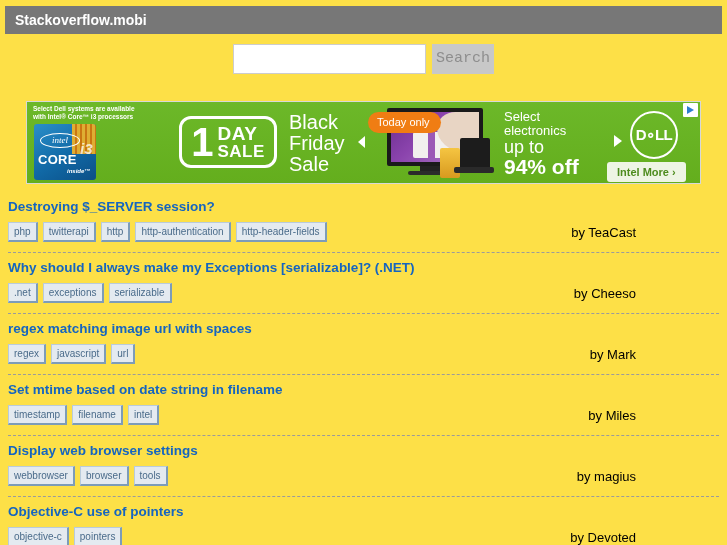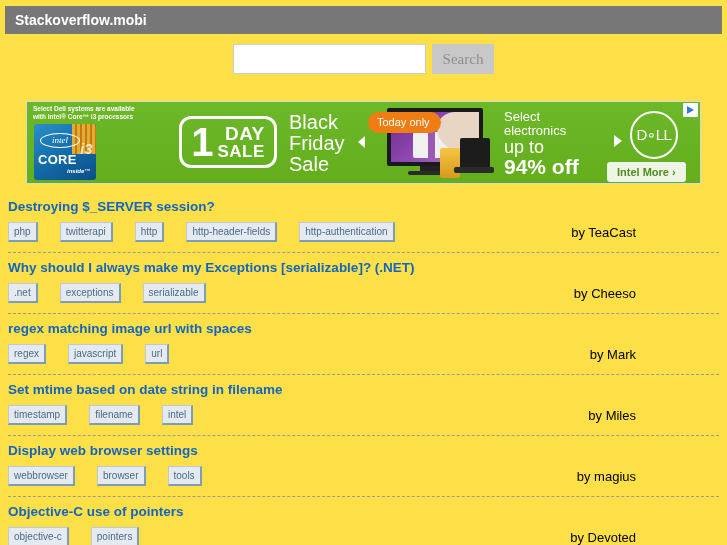--- a/index.html
+++ b/index.html
@@ -47,21 +47,21 @@
     padding: 0 5px;
     outline: none;
     color: #333;
   }
   .search-button {
     margin-left: 6px;
     width: 62px; height: 30px;
     background: #c8c8c8;
     border: none;
     color: #8e8e8e;
-    font-family: Liberation Serif, serif;
+    font-family: Liberation Mono, monospace;
     font-size: 15px;
     cursor: pointer;
     line-height: 30px;
     text-align: center;
     padding: 0;
   }
 
   
   .ad-banner {
     position: absolute;
@@ -153,21 +153,20 @@
     color: #ffffff;
     font-size: 40px;
     font-weight: bold;
     line-height: 40px;
     font-family: "Liberation Sans", sans-serif;
   }
   .oneday-stack {
     margin-left: 4px;
     display: flex; flex-direction: column;
     line-height: 1;
-    text-align: right;
   }
   .oneday-day { color:#fff; font-size: 19px; font-weight: bold; letter-spacing:0.5px; }
   .oneday-sale { color:#fff; font-size: 17px; font-weight: bold; letter-spacing:0.5px; }
   .blackfriday {
     position: absolute; left: 262px; top: 10px;
     color: #ffffff;
     font-size: 20px;
     line-height: 21px;
     font-weight: normal;
     white-space: pre-line;
@@ -273,21 +272,21 @@
     border-bottom: 6px solid transparent;
     border-left: 8px solid #ffffff;
   }
   .dell-logo {
     position: absolute; left: 603px; top: 9px;
     width: 48px; height: 48px;
     border: 2px solid #ffffff;
     border-radius: 50%;
     color: #ffffff;
     font-size: 15px;
-    font-weight: normal;
+    font-weight: bold;
     display: flex; align-items: center; justify-content: center;
     letter-spacing: -0.5px;
     font-family: "Liberation Sans", sans-serif;
   }
   .learn-more {
     position: absolute; left: 580px; top: 60px;
     background: #eef5e4;
     color: #4e8c1e;
     font-size: 11px;
     padding: 4px 10px;
@@ -335,21 +334,21 @@
     padding-top: 7px;
     line-height: 16px;
     cursor: pointer;
   }
   .q-row {
     display: flex;
     align-items: center;
     justify-content: space-between;
     margin-top: 7px;
   }
-  .q-tags { display: flex; gap: 22px; align-items: center; }
+  .q-tags { display: flex; gap: 5px; align-items: center; }
   .tag {
     display: inline-block;
     background: #e4eaf0;
     color: #4a6b8a;
     border: 1px solid #b9cbdb;
     border-bottom: 2px solid #7d9cb8;
     border-right: 2px solid #7d9cb8;
     font-size: 10px;
     line-height: 11px;
     padding: 3px 5px 3px 5px;
@@ -432,22 +431,22 @@
 
   <div class="q-list">
 
     <div class="q-item">
       <a class="q-title">Destroying $_SERVER session?</a>
       <div class="q-row">
         <div class="q-tags">
           <span class="tag">php</span>
           <span class="tag">twitterapi</span>
           <span class="tag">http</span>
+          <span class="tag">http-authentication</span>
           <span class="tag">http-header-fields</span>
-          <span class="tag">http-authentication</span>
         </div>
         <span class="q-author">by TeaCast</span>
       </div>
     </div>
 
     <div class="q-sep"></div>
 
     <div class="q-item">
       <a class="q-title">Why should I always make my Exceptions [serializable]? (.NET)</a>
       <div class="q-row">

